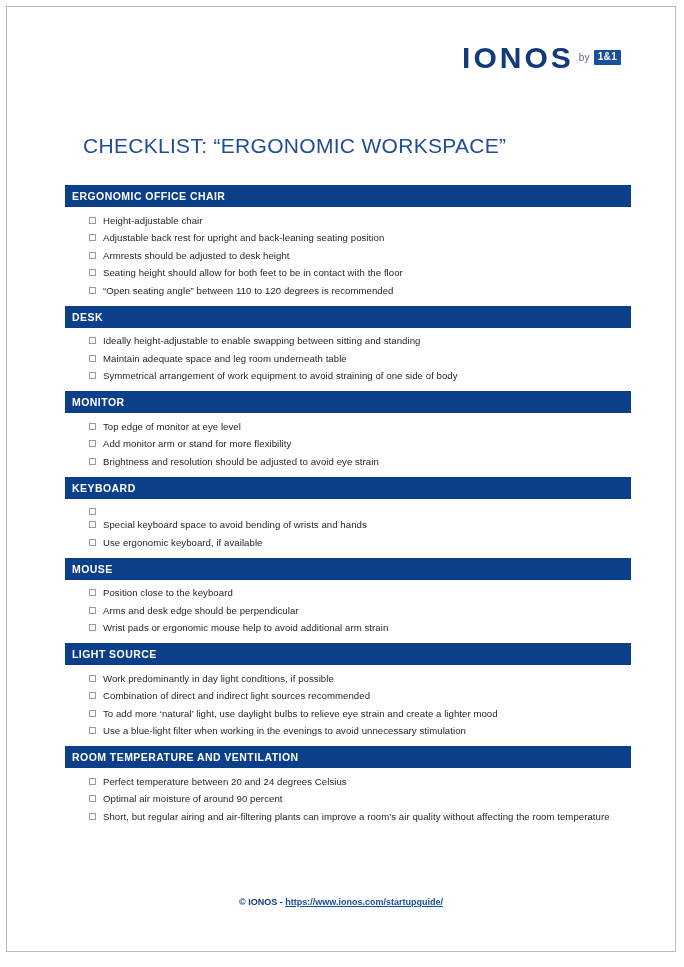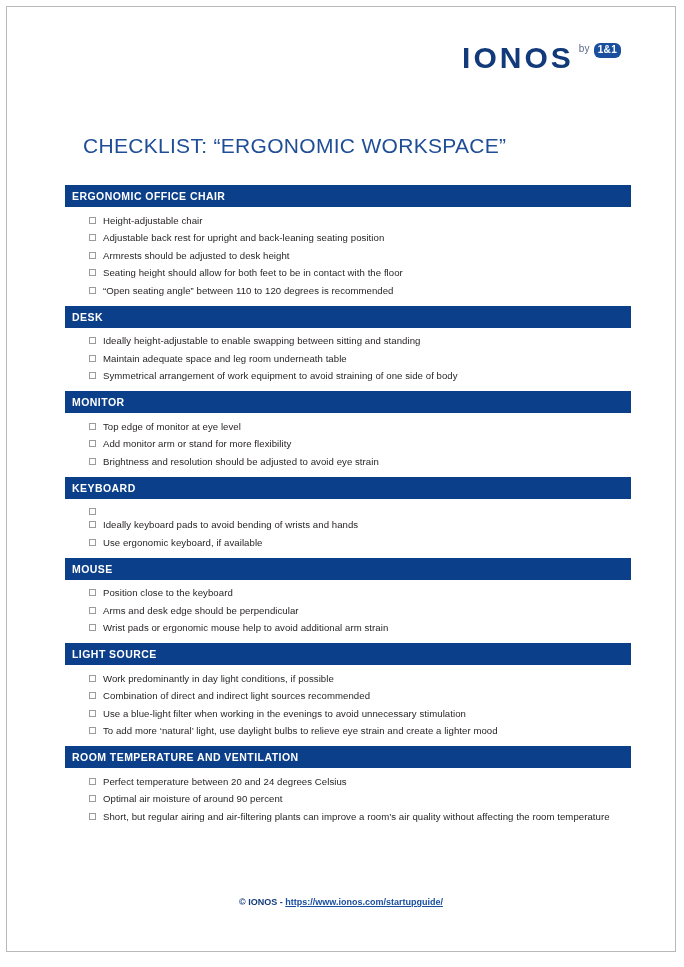--- a/index.html
+++ b/index.html
@@ -24,21 +24,21 @@
     box-sizing: border-box;
     overflow: hidden;
   }
 
   
   .logo-area {
     position: absolute;
     right: 54px;
     top: 36px;
     display: flex;
-    align-items: flex-start;
+    align-items: center;
   }
   .logo-word {
     font-family: "Liberation Sans", sans-serif;
     font-size: 30px;
     font-weight: 700;
     letter-spacing: 3.0px;
     color: #123a7a;
     line-height: 1;
   }
   .logo-by {
@@ -46,21 +46,21 @@
     color: #5a6b8c;
     margin: 0 4px 2px 5px;
     letter-spacing: .2px;
   }
   .logo-badge {
     background: #1a4fa0;
     color: #ffffff;
     font-size: 10px;
     font-weight: 700;
     padding: 2px 4px 3px 4px;
-    border-radius: 6px;
+    border-radius: 1px;
     line-height: 1;
     margin-bottom: 1px;
     letter-spacing: .3px;
   }
 
   
   .doc-title {
     position: absolute;
     left: 76px;
     top: 127px;
@@ -205,21 +205,21 @@
         </div>
       </div>
       <div class="section">
         <div class="section-bar">KEYBOARD</div>
         <div class="section-items">
           <div class="item">
             <span class="checkbox"></span>
           </div>
           <div class="item">
             <span class="checkbox"></span>
-            <span class="item-label">Ideally keyboard pads to avoid bending of wrists and hands</span>
+            <span class="item-label">Special keyboard space to avoid bending of wrists and hands</span>
           </div>
           <div class="item">
             <span class="checkbox"></span>
             <span class="item-label">Use ergonomic keyboard, if available</span>
           </div>
         </div>
       </div>
       <div class="section">
         <div class="section-bar">MOUSE</div>
         <div class="section-items">
@@ -243,25 +243,25 @@
           <div class="item">
             <span class="checkbox"></span>
             <span class="item-label">Work predominantly in day light conditions, if possible</span>
           </div>
           <div class="item">
             <span class="checkbox"></span>
             <span class="item-label">Combination of direct and indirect light sources recommended</span>
           </div>
           <div class="item">
             <span class="checkbox"></span>
+            <span class="item-label">To add more ‘natural’ light, use daylight bulbs to relieve eye strain and create a lighter mood</span>
+          </div>
+          <div class="item">
+            <span class="checkbox"></span>
             <span class="item-label">Use a blue-light filter when working in the evenings to avoid unnecessary stimulation</span>
-          </div>
-          <div class="item">
-            <span class="checkbox"></span>
-            <span class="item-label">To add more ‘natural’ light, use daylight bulbs to relieve eye strain and create a lighter mood</span>
           </div>
         </div>
       </div>
       <div class="section">
         <div class="section-bar">ROOM TEMPERATURE AND VENTILATION</div>
         <div class="section-items">
           <div class="item">
             <span class="checkbox"></span>
             <span class="item-label">Perfect temperature between 20 and 24 degrees Celsius</span>
           </div>

